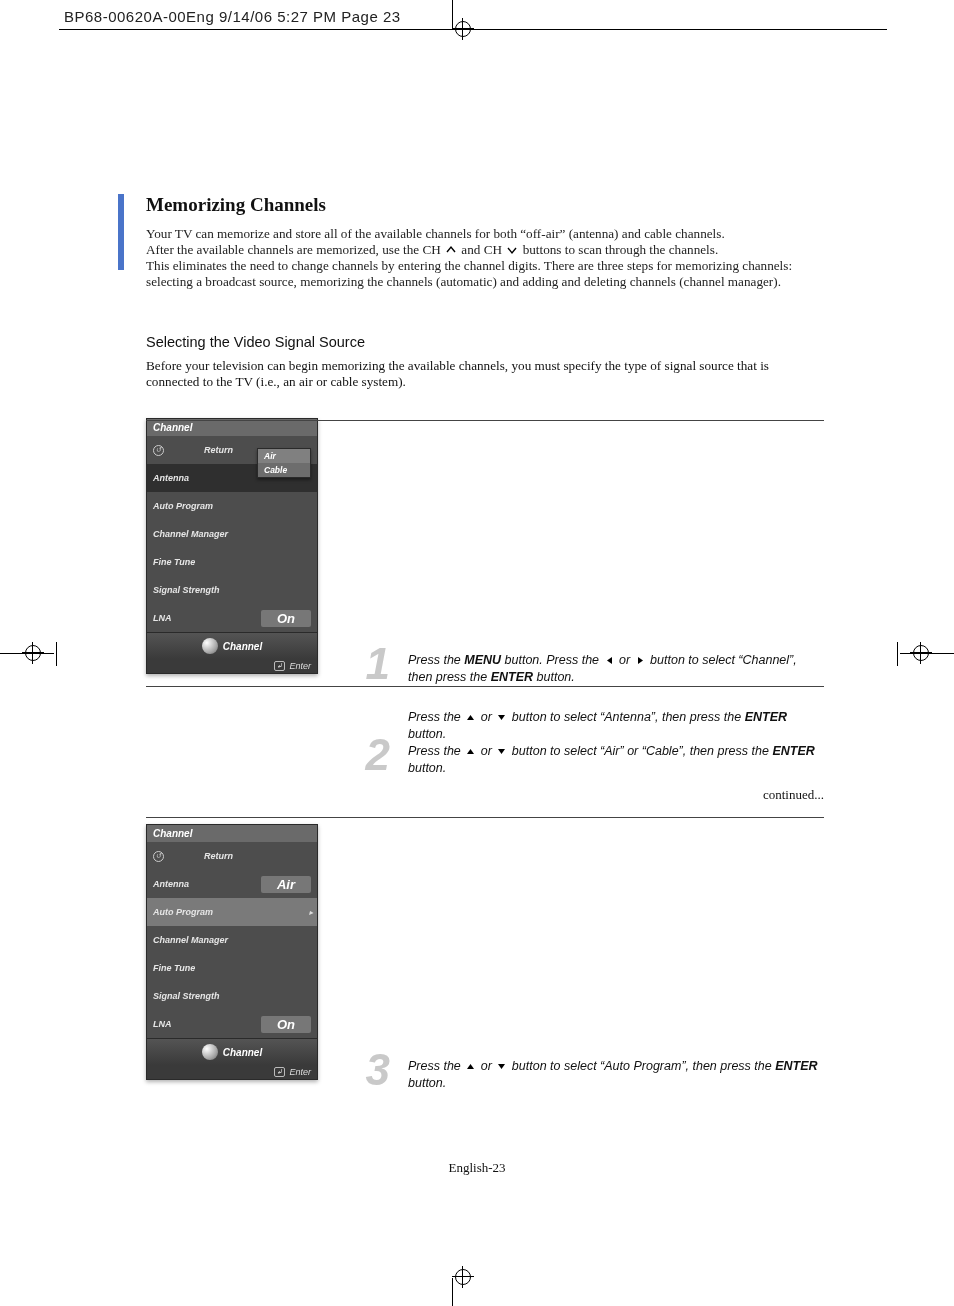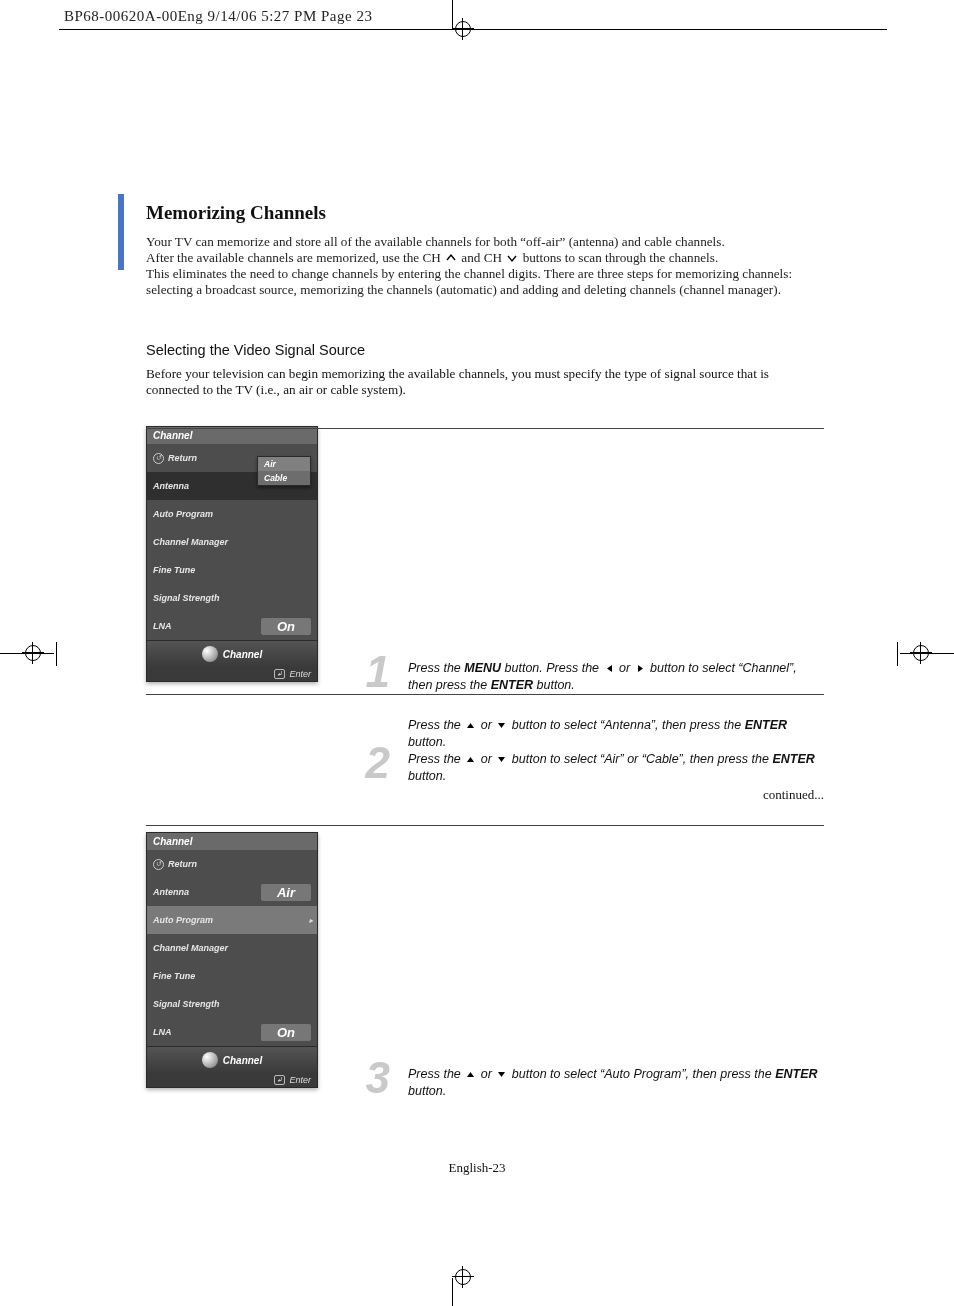--- a/index.html
+++ b/index.html
@@ -11,21 +11,21 @@
     position: relative;
     font-family: "Times New Roman", serif;
     color: #111;
   }
 
   
   .slug {
     position: absolute;
     top: 8px;
     left: 64px;
-    font-family: Liberation Serif, serif;
+    font-family: Liberation Sans, sans-serif;
     font-size: 15px;
     color: #222;
     letter-spacing: 0.5px;
   }
 
   
   .top-rule {
     position: absolute;
     top: 29px;
     left: 59px;
@@ -104,21 +104,21 @@
   .blue-bar {
     position: absolute;
     left: 0;
     top: 4px;
     width: 6px;
     height: 76px;
     background: #4a74c9;
   }
 
   h1.heading {
-    margin: 12px 0 10px 28px;
+    margin: 4px 0 10px 28px;
     font-family: "Times New Roman", serif;
     font-weight: bold;
     font-size: 19px;
   }
 
   .intro {
     margin: 0 0 0 28px;
     font-size: 13.2px;
     line-height: 16px;
     color: #222;
@@ -206,20 +206,21 @@
   .menubox .rows {
     position: relative;
     background: #4d4d4d;
   }
   .menubox .row {
     display: flex;
     align-items: center;
     height: 28px;
     padding: 0 6px;
     position: relative;
+    gap: 36px;
   }
   .menubox .row.sel {
     background: #2f2f2f;
     color: #dedede;
   }
   .menubox .row.hilite {
     background: #7a7a7a;
   }
   .menubox .row .label {
     font-weight: bold;

